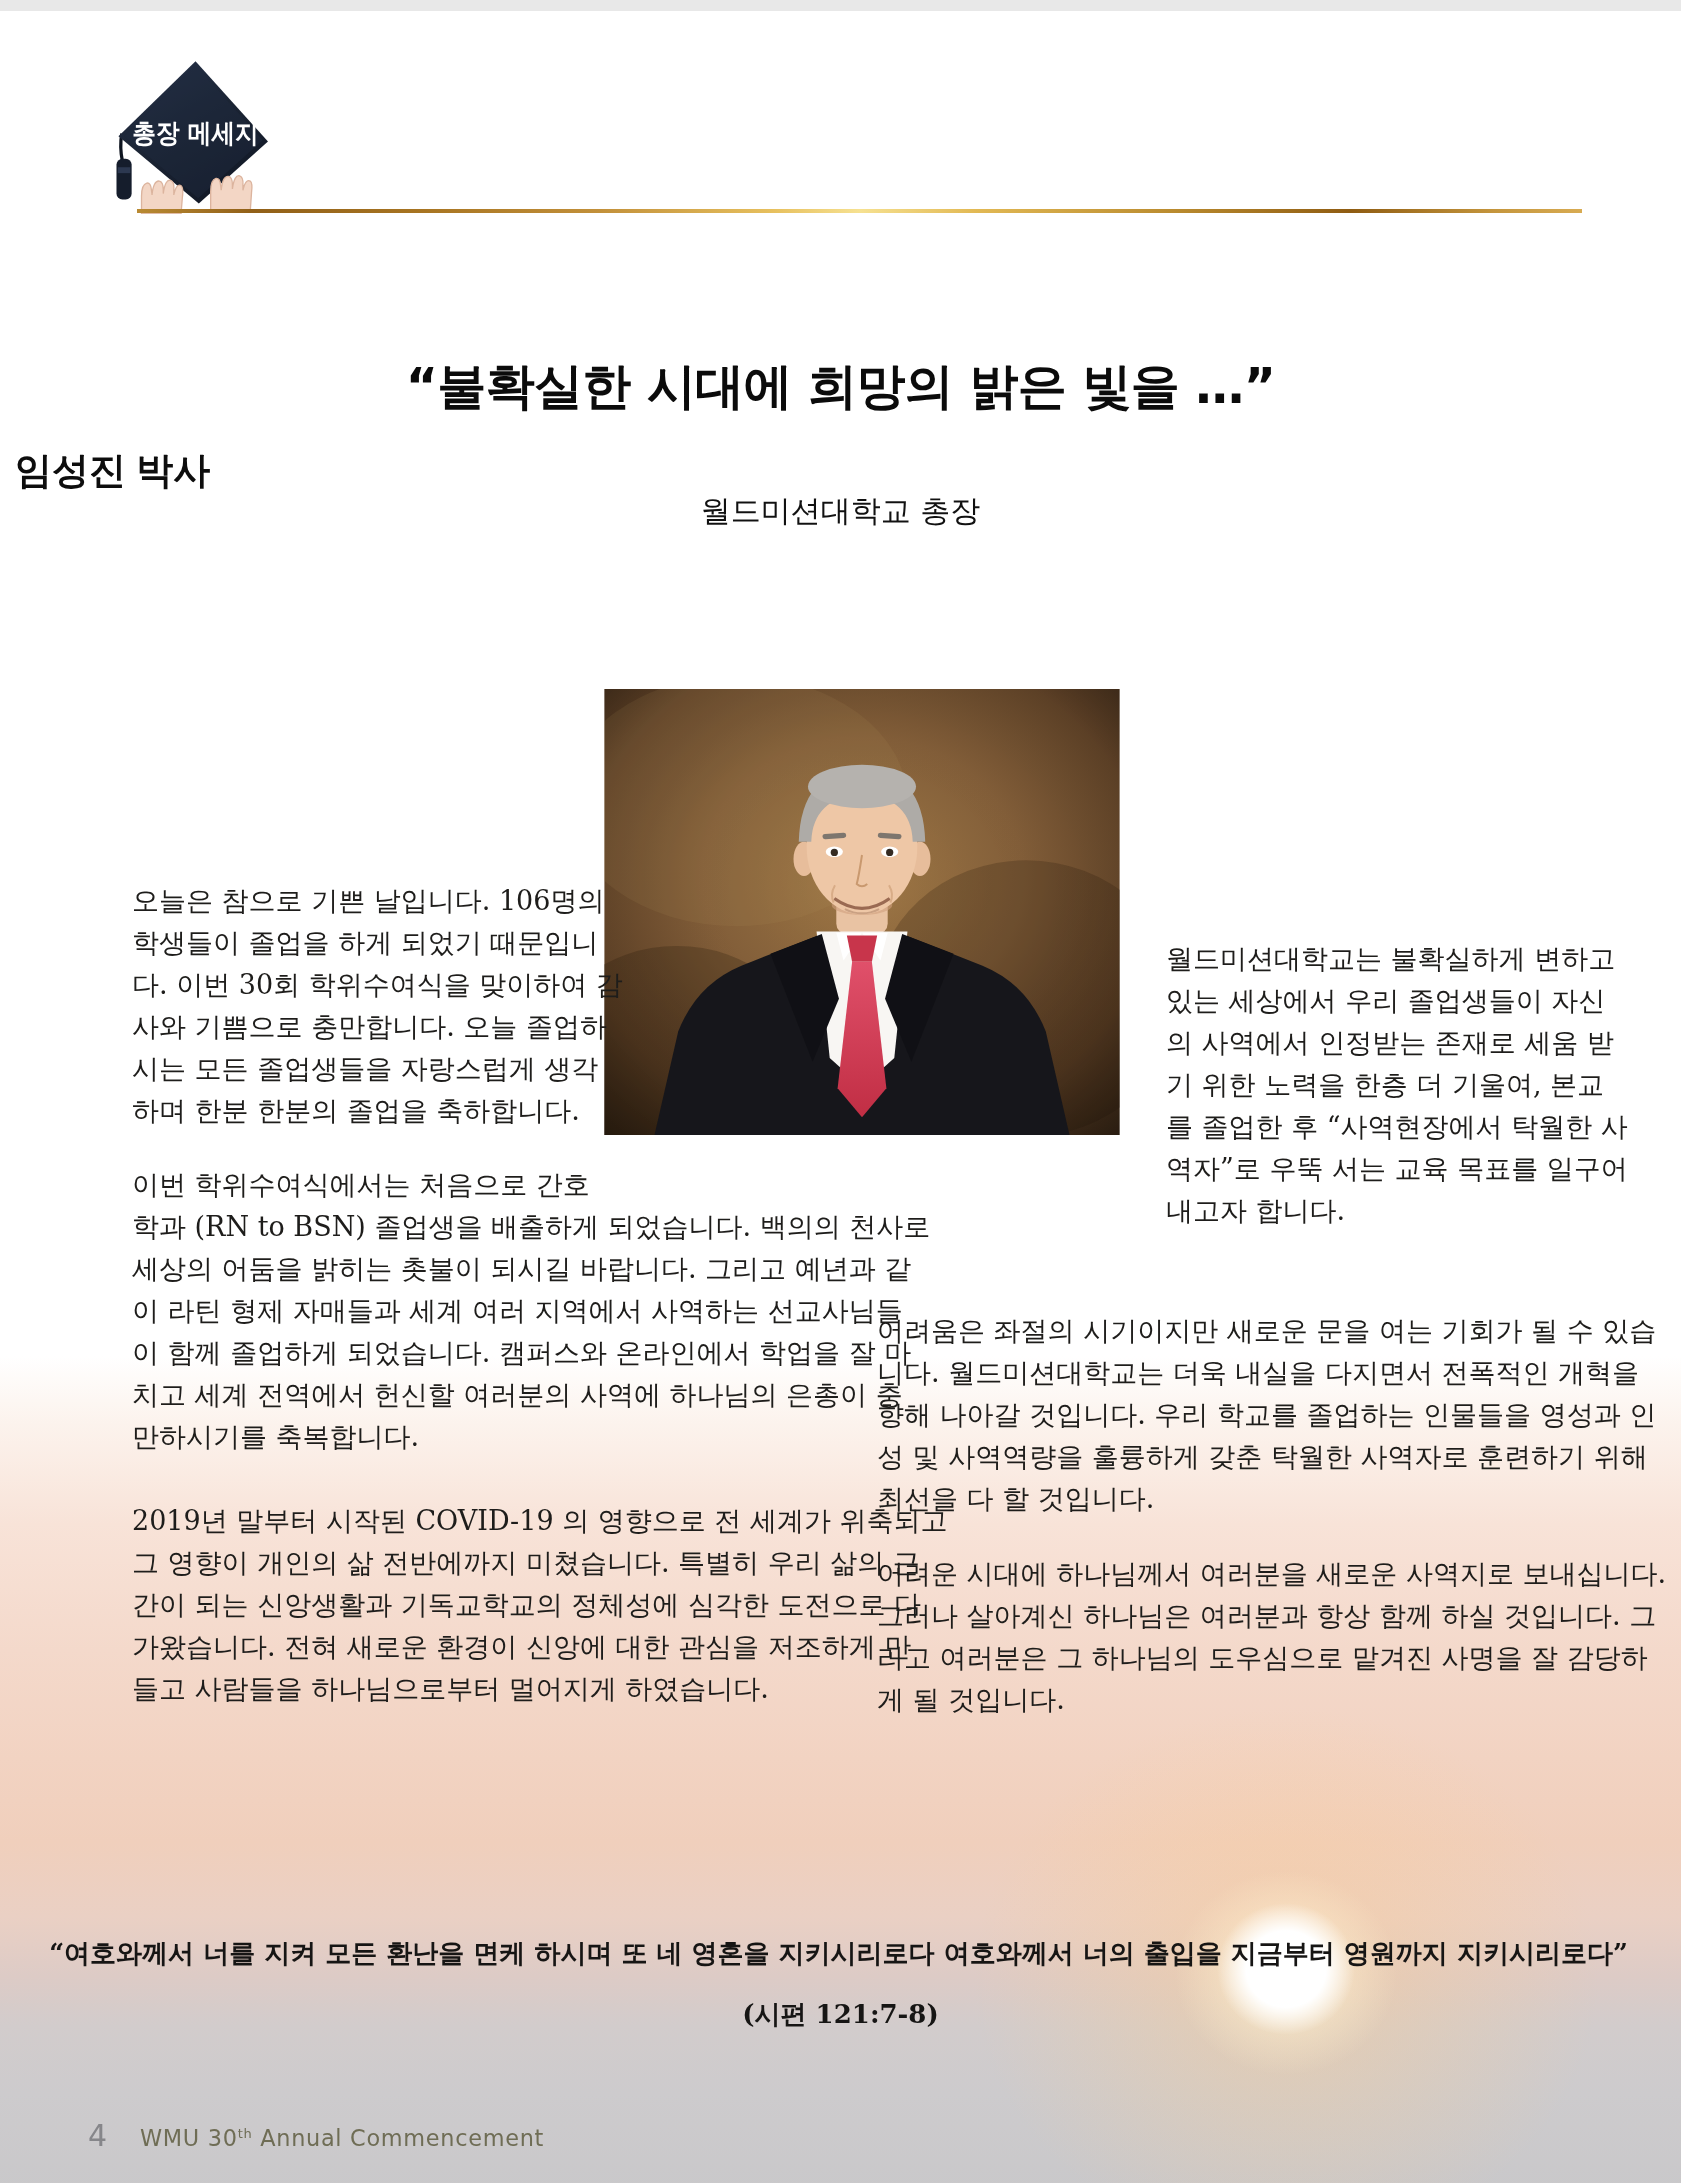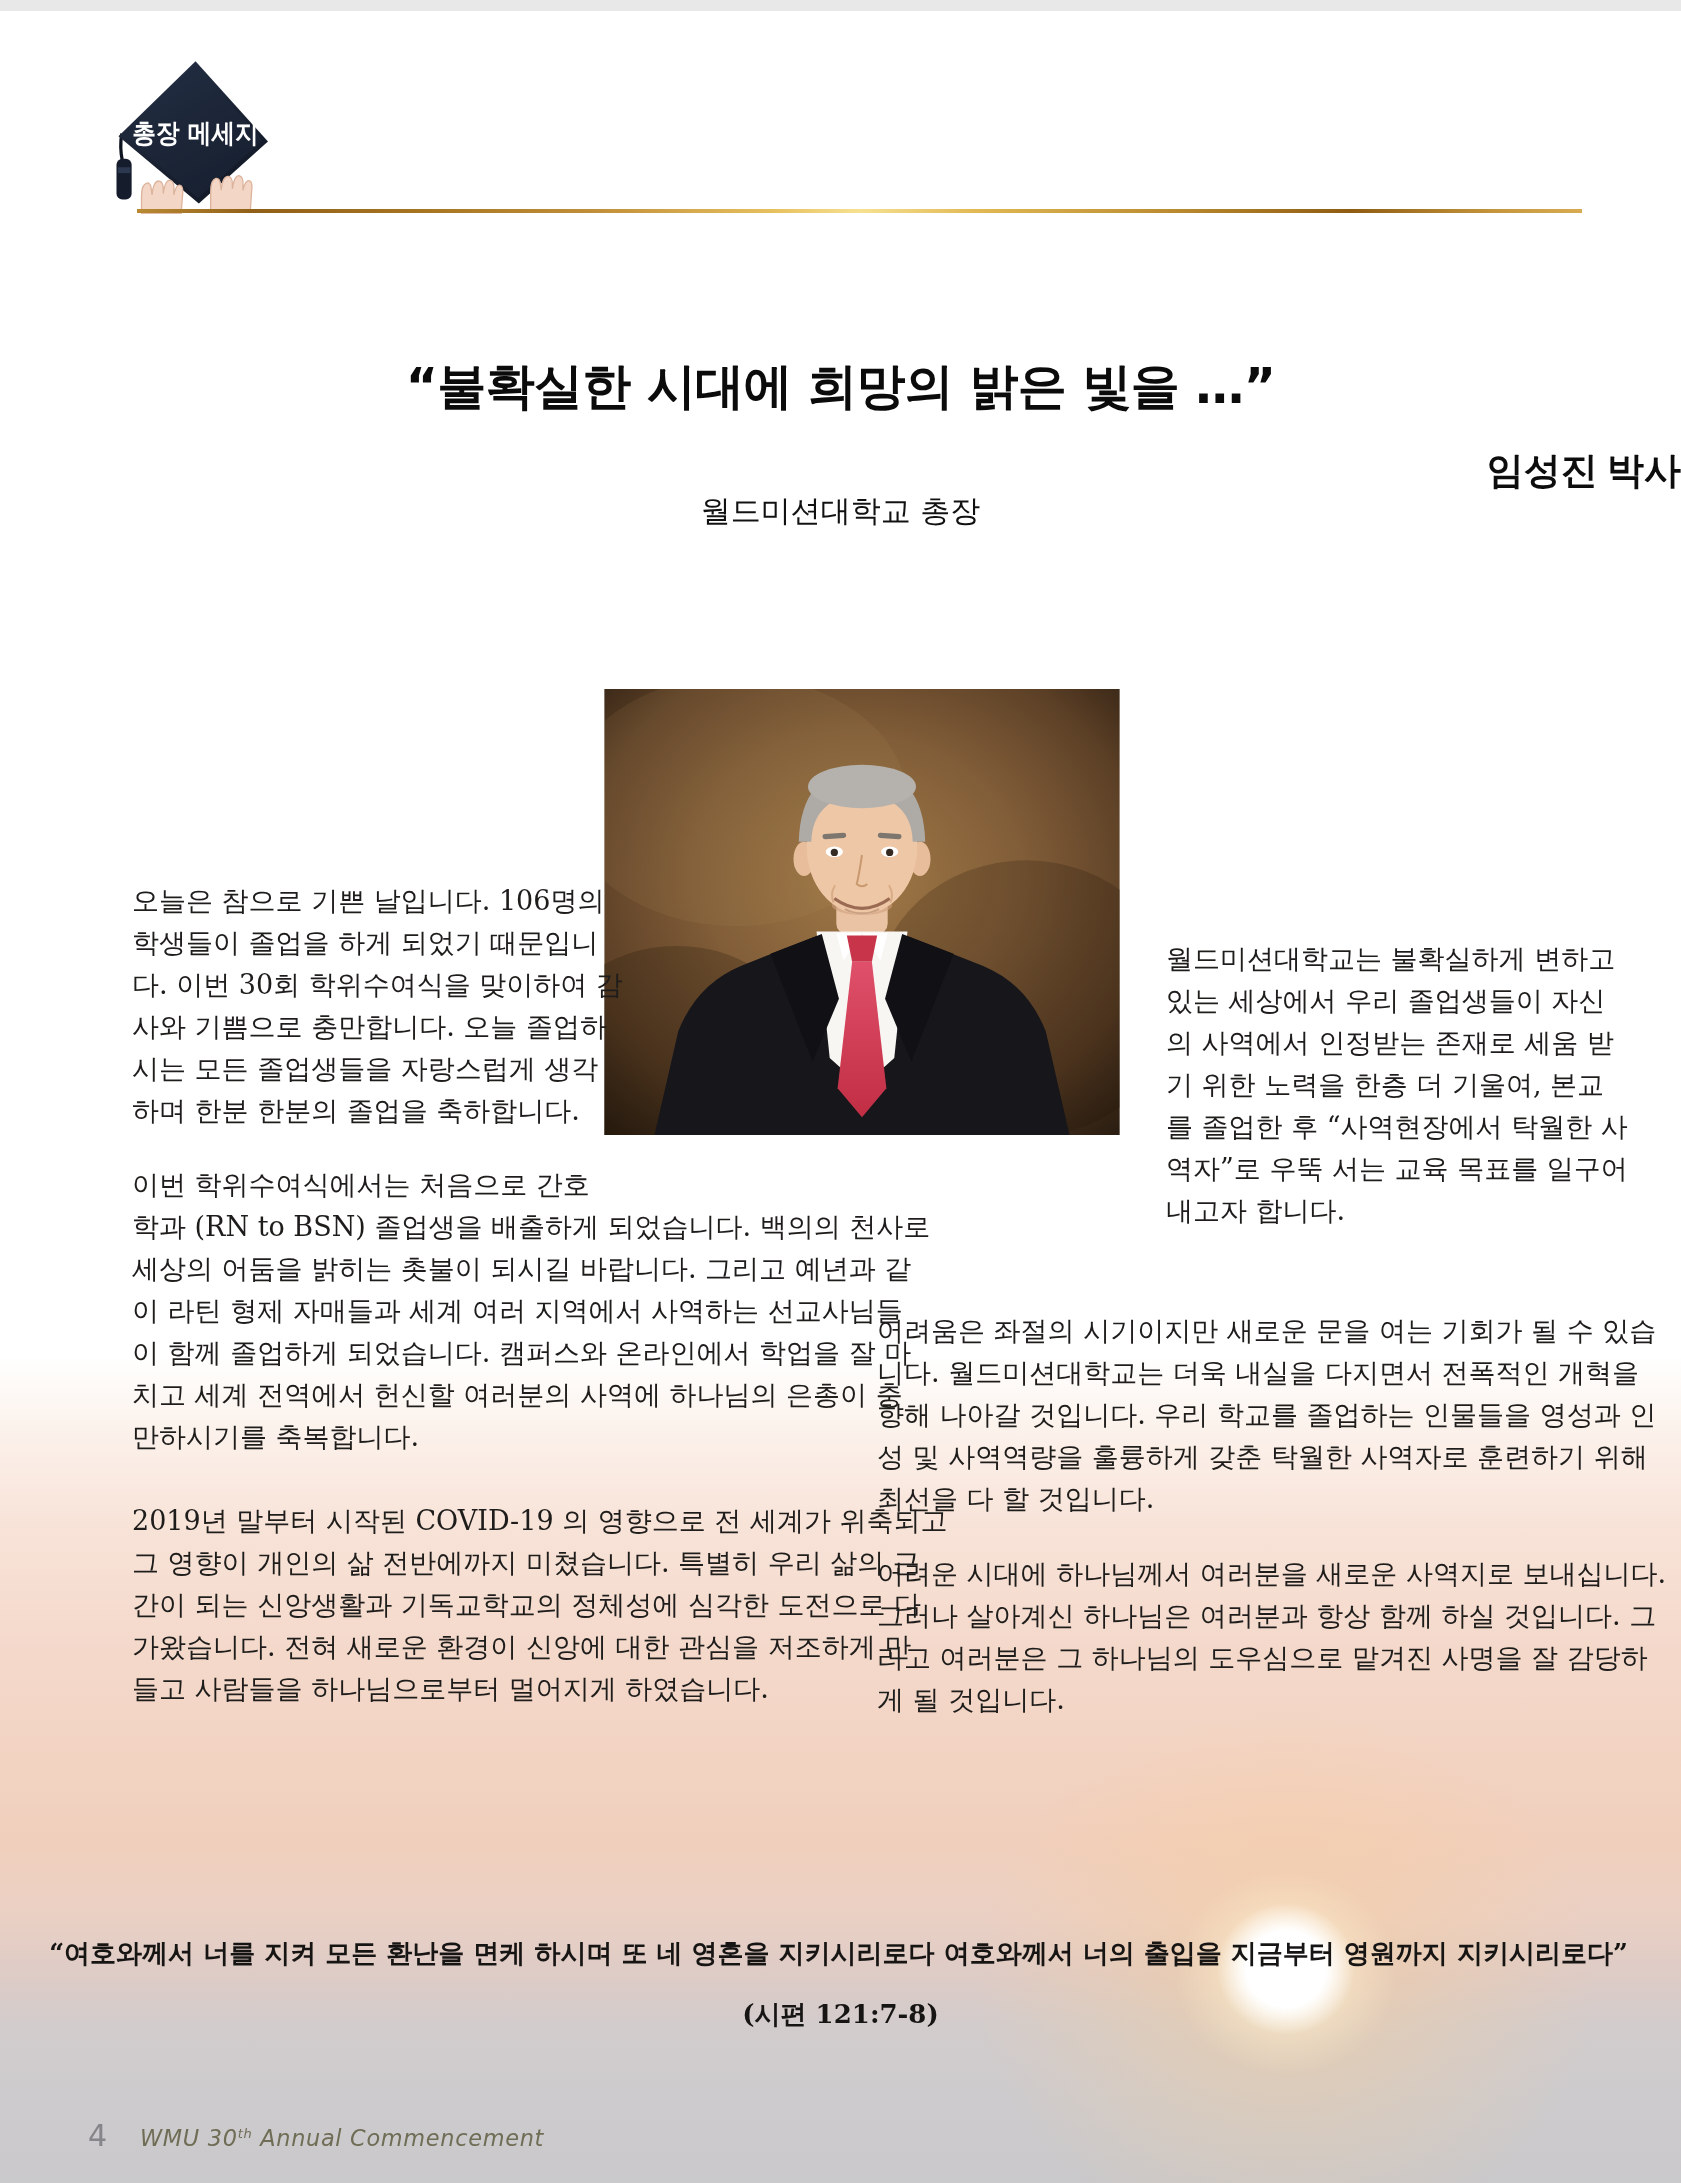--- a/index.html
+++ b/index.html
@@ -31,23 +31,23 @@
     font-family:"DejaVu Sans","Liberation Sans",sans-serif;
     font-weight:bold; fill:#ffffff;
   }
   
   .title{
     position:absolute; left:0; right:0; top:343px; text-align:center;
     font-family:"DejaVu Sans","Liberation Sans",sans-serif;
     font-size:49px; font-weight:800; color:#0b0b0b; letter-spacing:-0.7px;
   }
   .author{
-    position:absolute; left:0; right:0; top:435px; text-align:right;
-    font-family:Liberation Serif, serif;
-    font-size:37px; font-weight:800; color:#0d0d0d;
+    position:absolute; left:0; right:0; top:435px; text-align:left;
+    font-family:Liberation Sans, sans-serif;
+    font-size:37px; font-weight:800; color:#0d0d0d;padding-left:15px;
   }
   .role{
     position:absolute; left:0; right:0; top:480px; text-align:center;
     font-family:"DejaVu Sans","Liberation Sans",sans-serif;
     font-size:30px; font-weight:400; color:#111;
   }
   
   .photo{ position:absolute; left:604px; top:678px; width:516px; height:446px; }
   
   .para{
@@ -71,21 +71,21 @@
   }
   
   .pnum{
     position:absolute; left:88px; top:2107px;
     font-family:"DejaVu Sans","Liberation Sans",sans-serif;
     font-size:30px; color:#86868a;
   }
   .brand{
     position:absolute; left:140px; top:2114px;
     font-family:"DejaVu Sans","Liberation Sans",sans-serif;
-    font-style:italic; font-size:22.4px; color:#6f6d55; letter-spacing:0.7px;
+    font-size:22.4px; color:#6f6d55; letter-spacing:0.7px;
   }
   .brand sup{ font-size:13px; }
 </style>
 </head>
 <body>
 
 <div class="page">
 
   <div class="sunset"></div>
 

